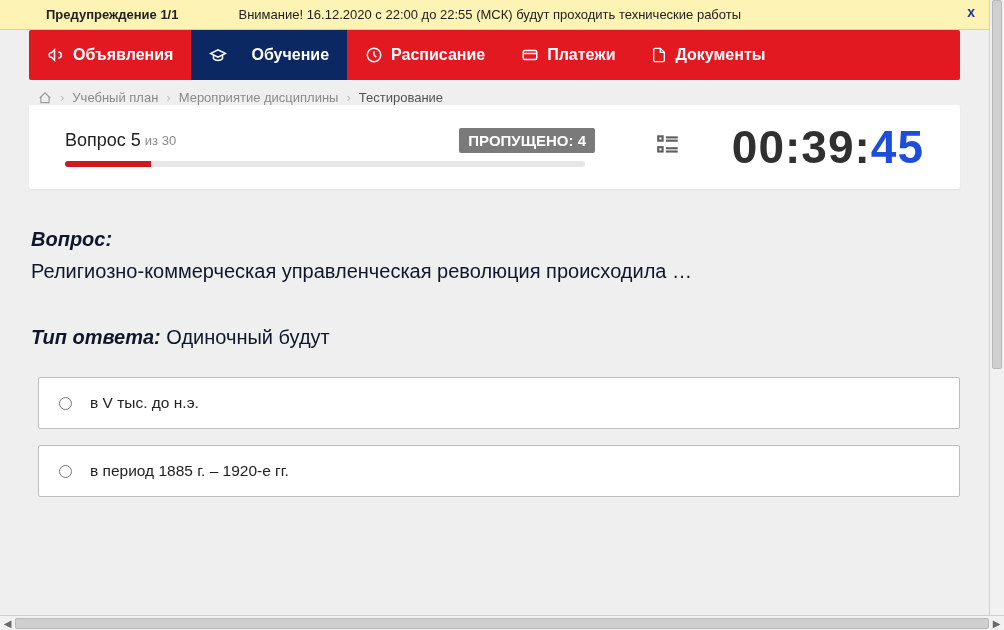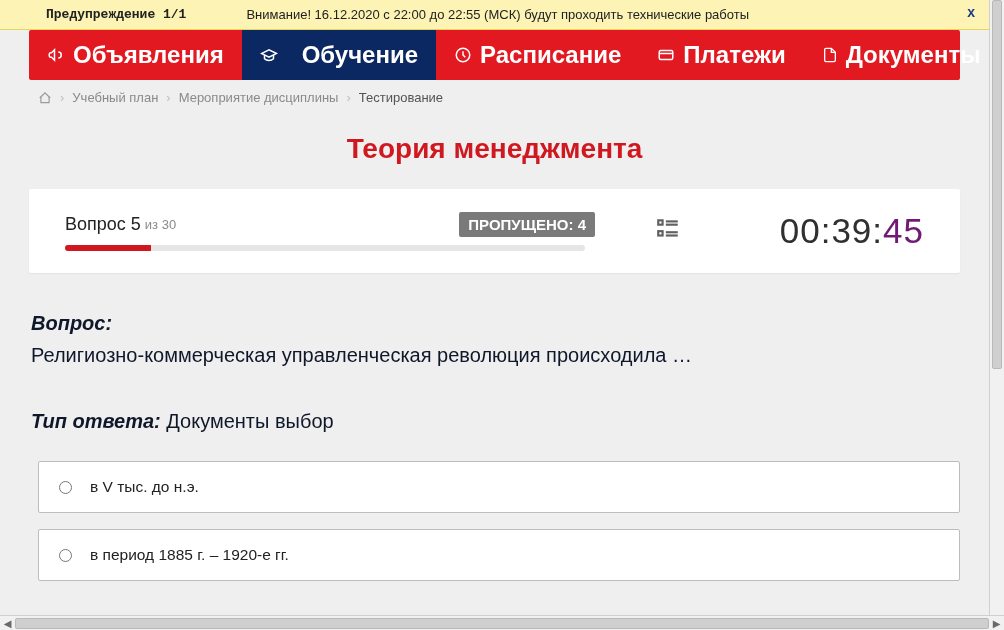--- a/index.html
+++ b/index.html
@@ -1,28 +1,28 @@
 <!DOCTYPE html>
 <html><head>
 <meta charset="utf-8">
 <style>
   *{box-sizing:border-box;margin:0;padding:0;}
   html,body{width:1004px;height:630px;overflow:hidden;font-family:Arial,Helvetica,sans-serif;}
   body{background:#efefef;display:flex;flex-direction:column;}
 
   
   .warn{background:#fdf3b5;border-bottom:1px solid #e6d65a;height:30px;display:flex;align-items:center;font-size:13px;color:#222;position:relative;}
-  .warn .pre{font-weight:bold;padding-left:46px;font-family:Liberation Mono, monospace;}
+  .warn .pre{font-weight:bold;padding-left:46px;}
   .warn .msg{padding-left:60px;}
   .warn .close{position:absolute;right:14px;top:4px;font-weight:bold;color:#1a3a8a;cursor:pointer;font-size:14px;}
 
   
   .navwrap{background:#efefef;padding:0 29px;}
   .nav{background:#e31922;height:50px;display:flex;border-radius:2px;}
-  .navitem{display:flex;align-items:center;padding:0 18px;color:#fff;font-size:24px;font-weight:bold;cursor:pointer;white-space:nowrap;}
+  .navitem{display:flex;align-items:center;padding:0 18px;color:#fff;font-size:16px;font-weight:bold;cursor:pointer;white-space:nowrap;}
   .navitem.active{background:#0b2863;gap:16px;}
   .navitem svg,.navitem .ic{margin-right:8px;flex:0 0 auto;}
 
   
   .crumbs{padding:10px 29px 0 38px;display:flex;align-items:center;font-size:13px;color:#8a8a8a;}
   .crumbs .sep{margin:0 8px;color:#bdbdbd;}
   .crumbs .lnk{cursor:pointer;}
   .crumbs .cur{color:#545454;}
 
   
@@ -32,22 +32,22 @@
   .card{background:#fff;margin:0 29px;border-radius:2px;height:84px;display:flex;align-items:center;padding:0 36px 0 36px;box-shadow:0 1px 2px rgba(0,0,0,0.06);}
   .qblock{flex:0 0 auto;width:530px;}
   .qtop{display:flex;align-items:center;}
   .qnum{font-size:18px;color:#222;}
   .qtotal{font-size:13px;color:#8a8a8a;margin-left:4px;}
   .skipped{margin-left:auto;background:#7a7a7a;color:#fff;font-size:15px;font-weight:bold;padding:4px 9px;border-radius:2px;}
   .pbar{height:6px;background:#e6e6e6;border-radius:3px;margin-top:8px;position:relative;overflow:hidden;width:520px;}
   .pbar .fill{position:absolute;left:0;top:0;bottom:0;width:16.6%;background:#cf1820;}
 
   .listicon{margin-left:60px;cursor:pointer;}
-  .timer{margin-left:auto;font-size:35px;font-weight:400;color:#303030;letter-spacing:1px;display:flex;align-items:baseline;}
-  .timer .sec{color:#701a75;}
+  .timer{margin-left:auto;font-size:46px;font-weight:700;color:#303030;letter-spacing:1px;display:flex;align-items:baseline;}
+  .timer .sec{color:#1d4ed8;}
 
   
   .body{padding:34px 31px 0 31px;font-size:20px;color:#0f172a;line-height:1.6;}
   .body .lbl{font-weight:bold;font-style:italic;}
   .body .gap{height:34px;}
 
   
   .answers{padding:24px 29px 0 38px;}
   .opt{border:1px solid #bdbdbd;border-radius:2px;background:#fff;margin-bottom:16px;padding:16px 14px 16px 20px;display:flex;align-items:center;cursor:pointer;}
   .opt input{margin-right:18px;}
@@ -122,21 +122,20 @@
           <path d="M5 10v10h14V10"></path>
         </svg>
   <span class="sep">›</span>
   <span class="lnk">Учебный план</span>
   <span class="sep">›</span>
   <span class="lnk">Мероприятие дисциплины</span>
   <span class="sep">›</span>
   <span class="cur">Тестирование</span>
 </div>
 
-<div class="title">Теория менеджмента</div>
 
 <div class="card">
   <div class="qblock">
     <div class="qtop">
       <span class="qnum">
         <span>Вопрос</span>
         <span>5</span>
       </span>
       <span class="qtotal">
         <span>из</span>
@@ -165,21 +164,21 @@
           <span>:</span>
           <span class="sec">45</span>
   </div>
 </div>
 
 <div class="body">
   <div><span class="lbl">Вопрос:</span></div>
   <div>Религиозно-коммерческая управленческая революция происходила …</div>
   <div class="gap"></div>
   <div>
-    <span class="lbl">Тип ответа:</span><span> Документы выбор</span>
+    <span class="lbl">Тип ответа:</span><span> Одиночный будут</span>
   </div>
 </div>
 
 <div class="answers">
   <label class="opt">
     <input type="radio" name="a" style="">
     <span>в V тыс. до н.э.</span>
   </label>
   <label class="opt">
     <input type="radio" name="a" style="">

